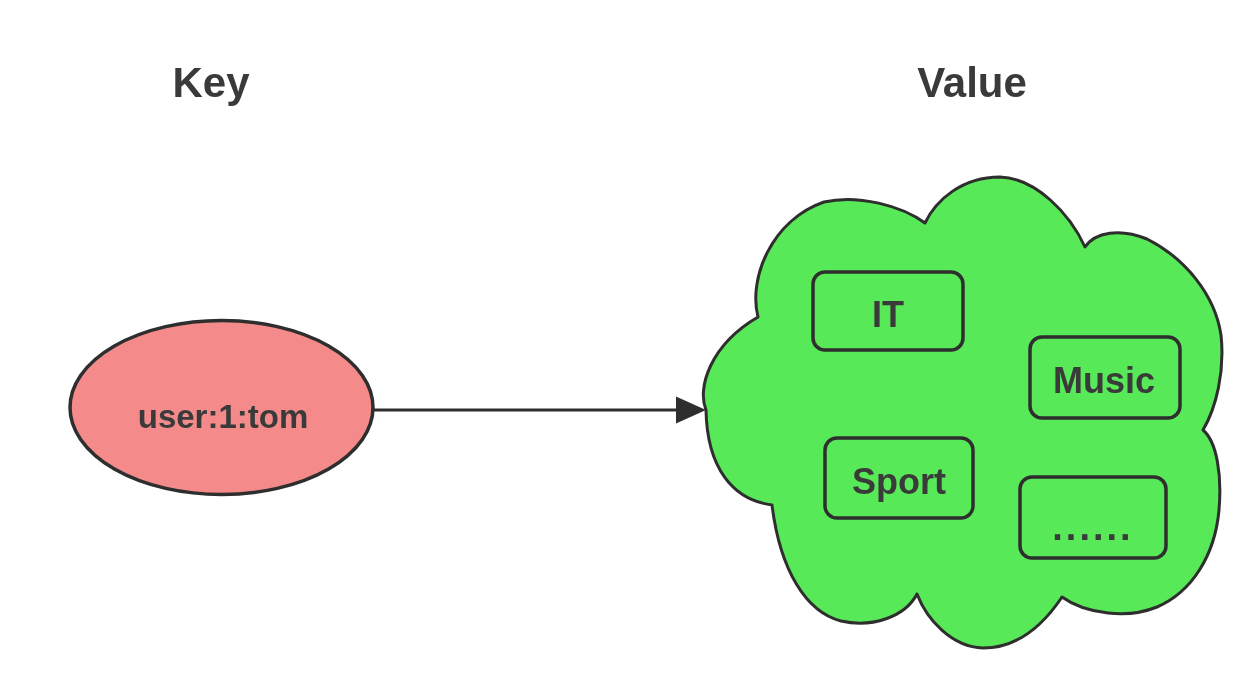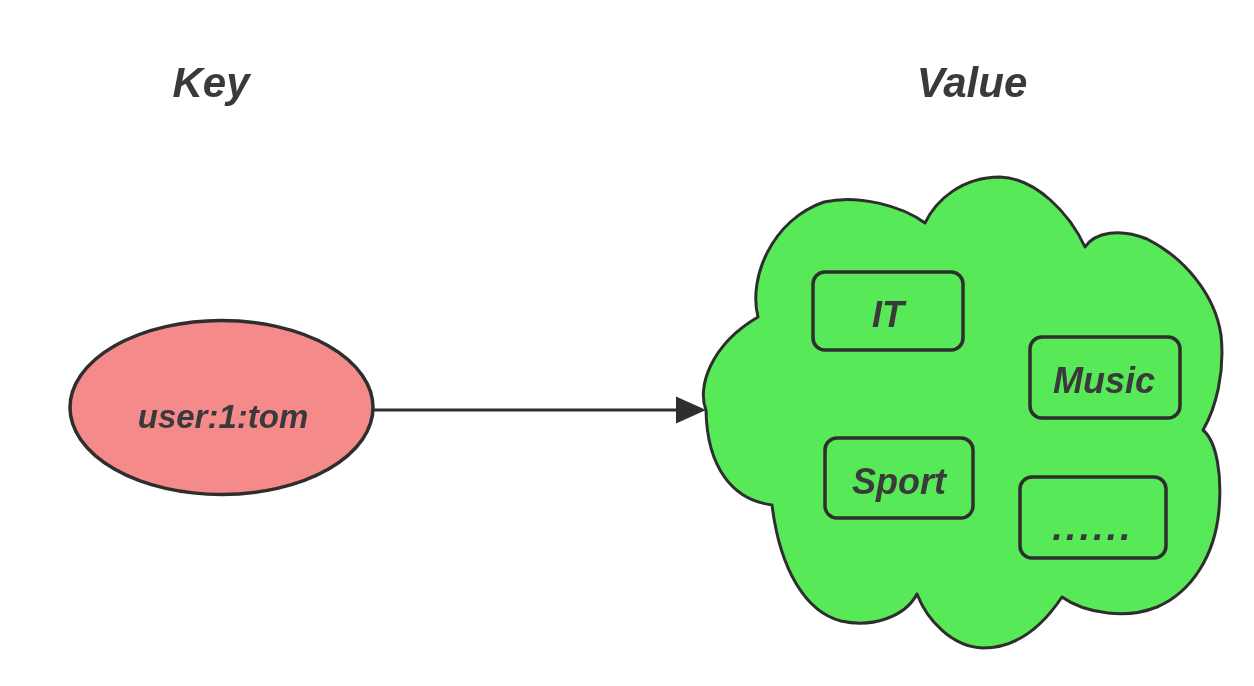--- a/index.html
+++ b/index.html
@@ -6,21 +6,20 @@
     --key-fill:#F48A8A;
     --value-fill:#58E958;
     --stroke:#2E2E2E;
     --text:#3A3A3A;
     --bg:#FFFFFF;
   }
   html,body{margin:0;padding:0;background:var(--bg);}
   .canvas{
     width:1158px;height:686px;position:relative;background:var(--bg);
     font-family:"Liberation Sans", sans-serif;
-    font-style:italic;
   }
   svg{display:block;width:1254px;height:686px;}
   .title{
     font-family:"Liberation Sans", sans-serif;
     font-size:42px;font-weight:700;fill:var(--text);
     text-anchor:middle;
   }
   .key-shape{
     fill:var(--key-fill);stroke:var(--stroke);stroke-width:3.5;
   }

